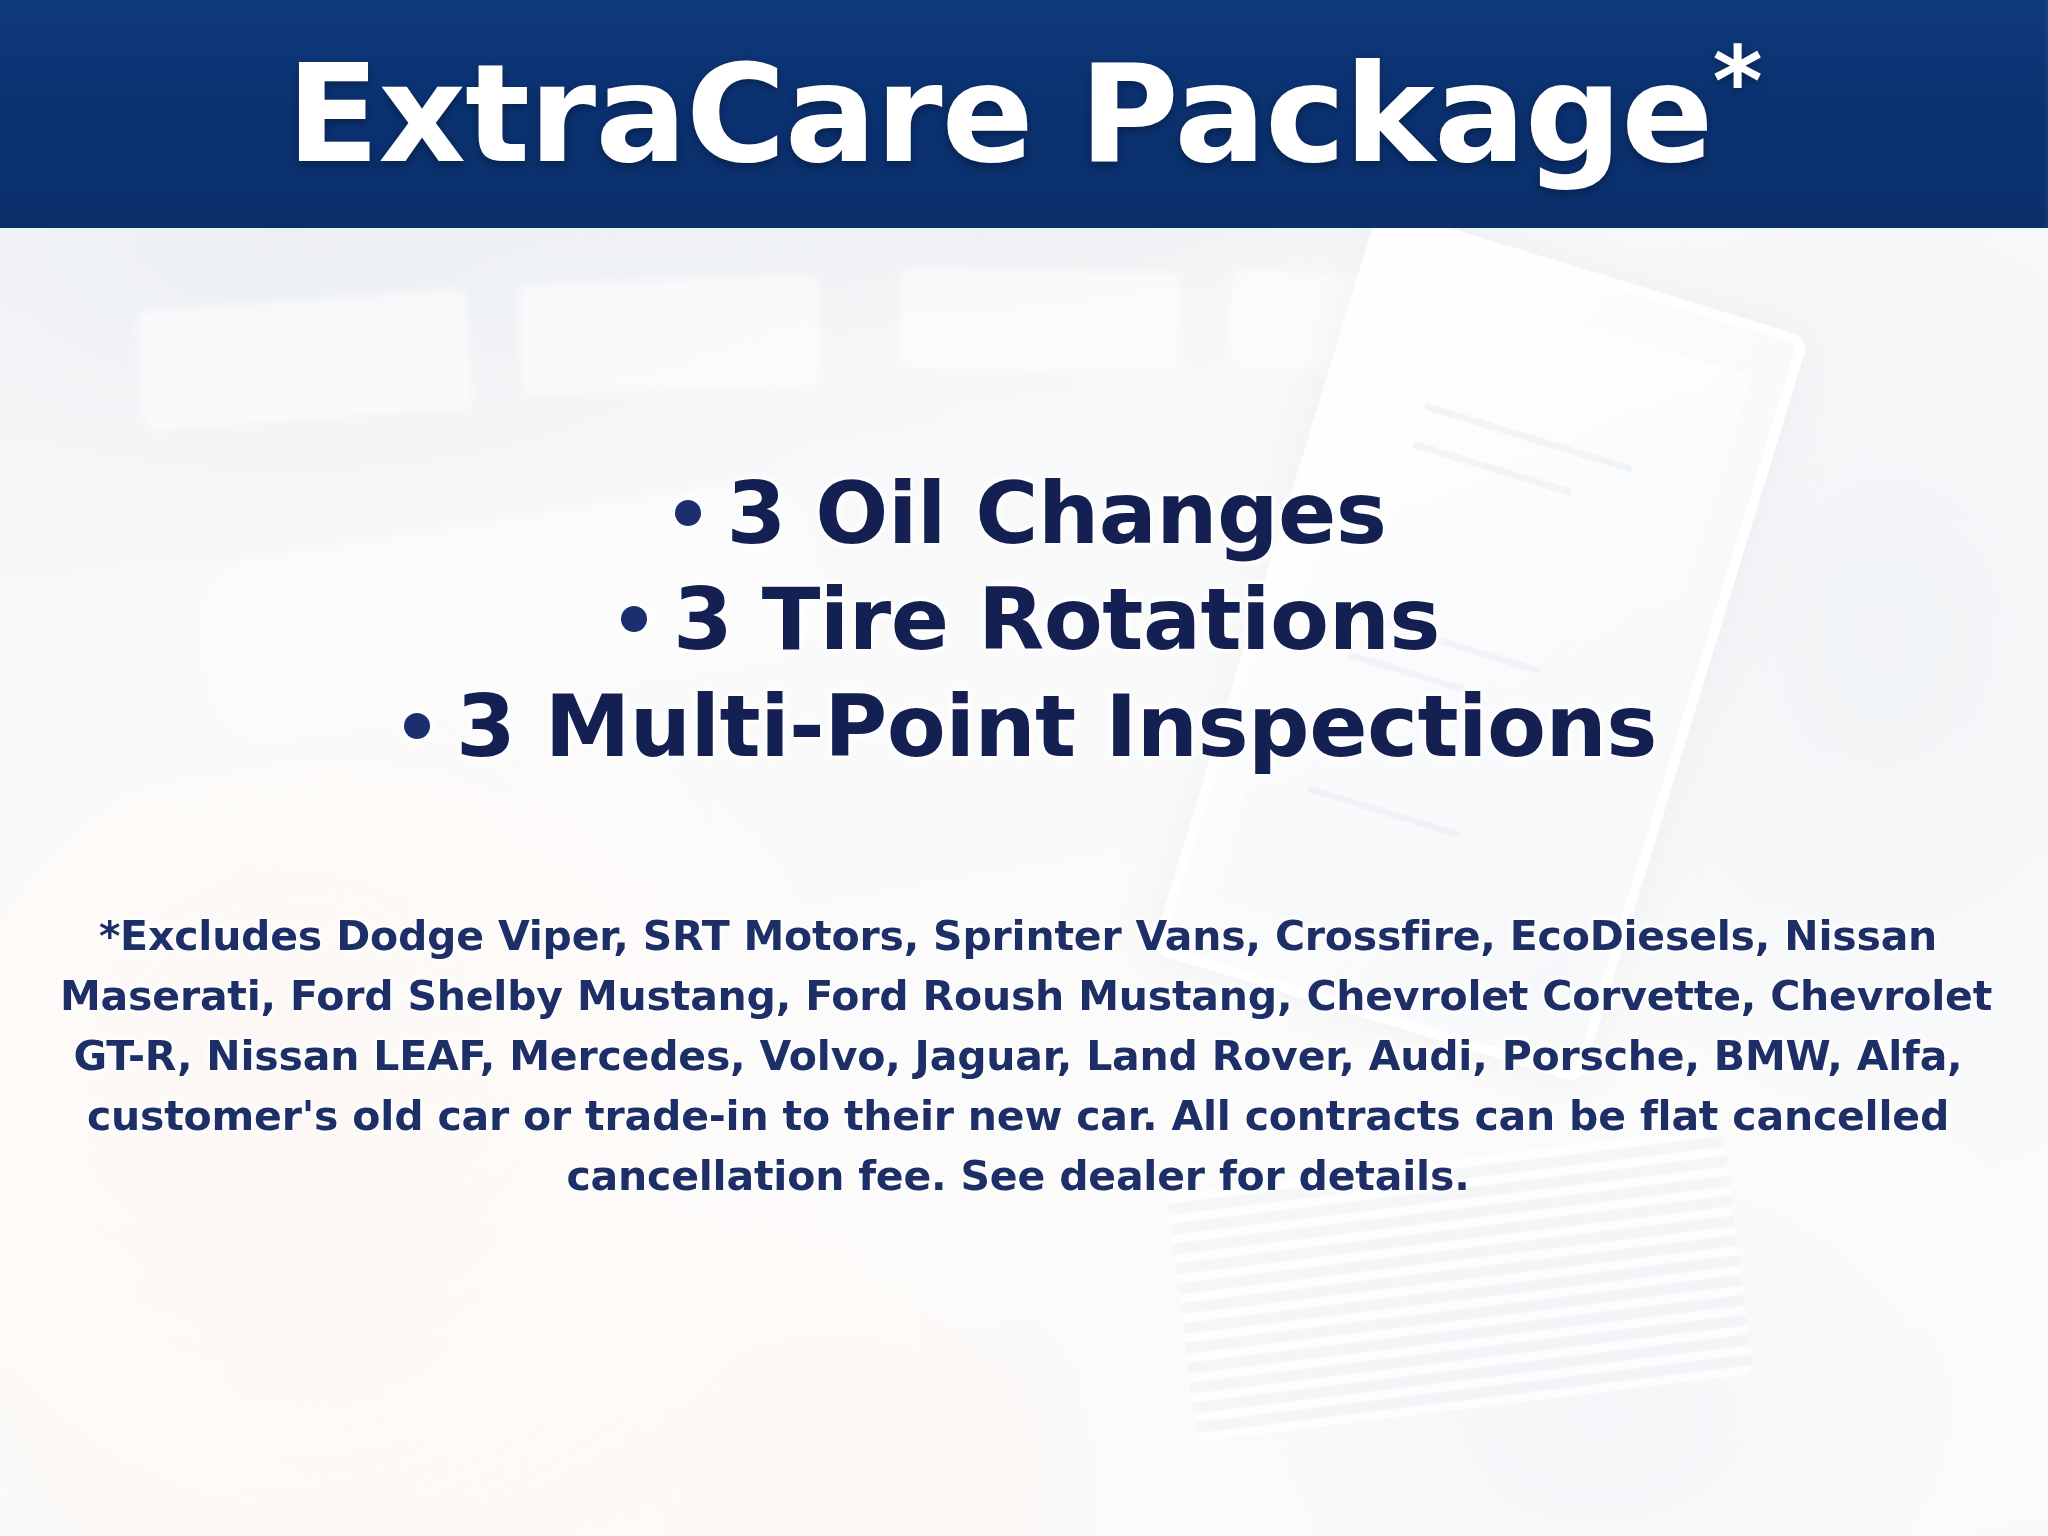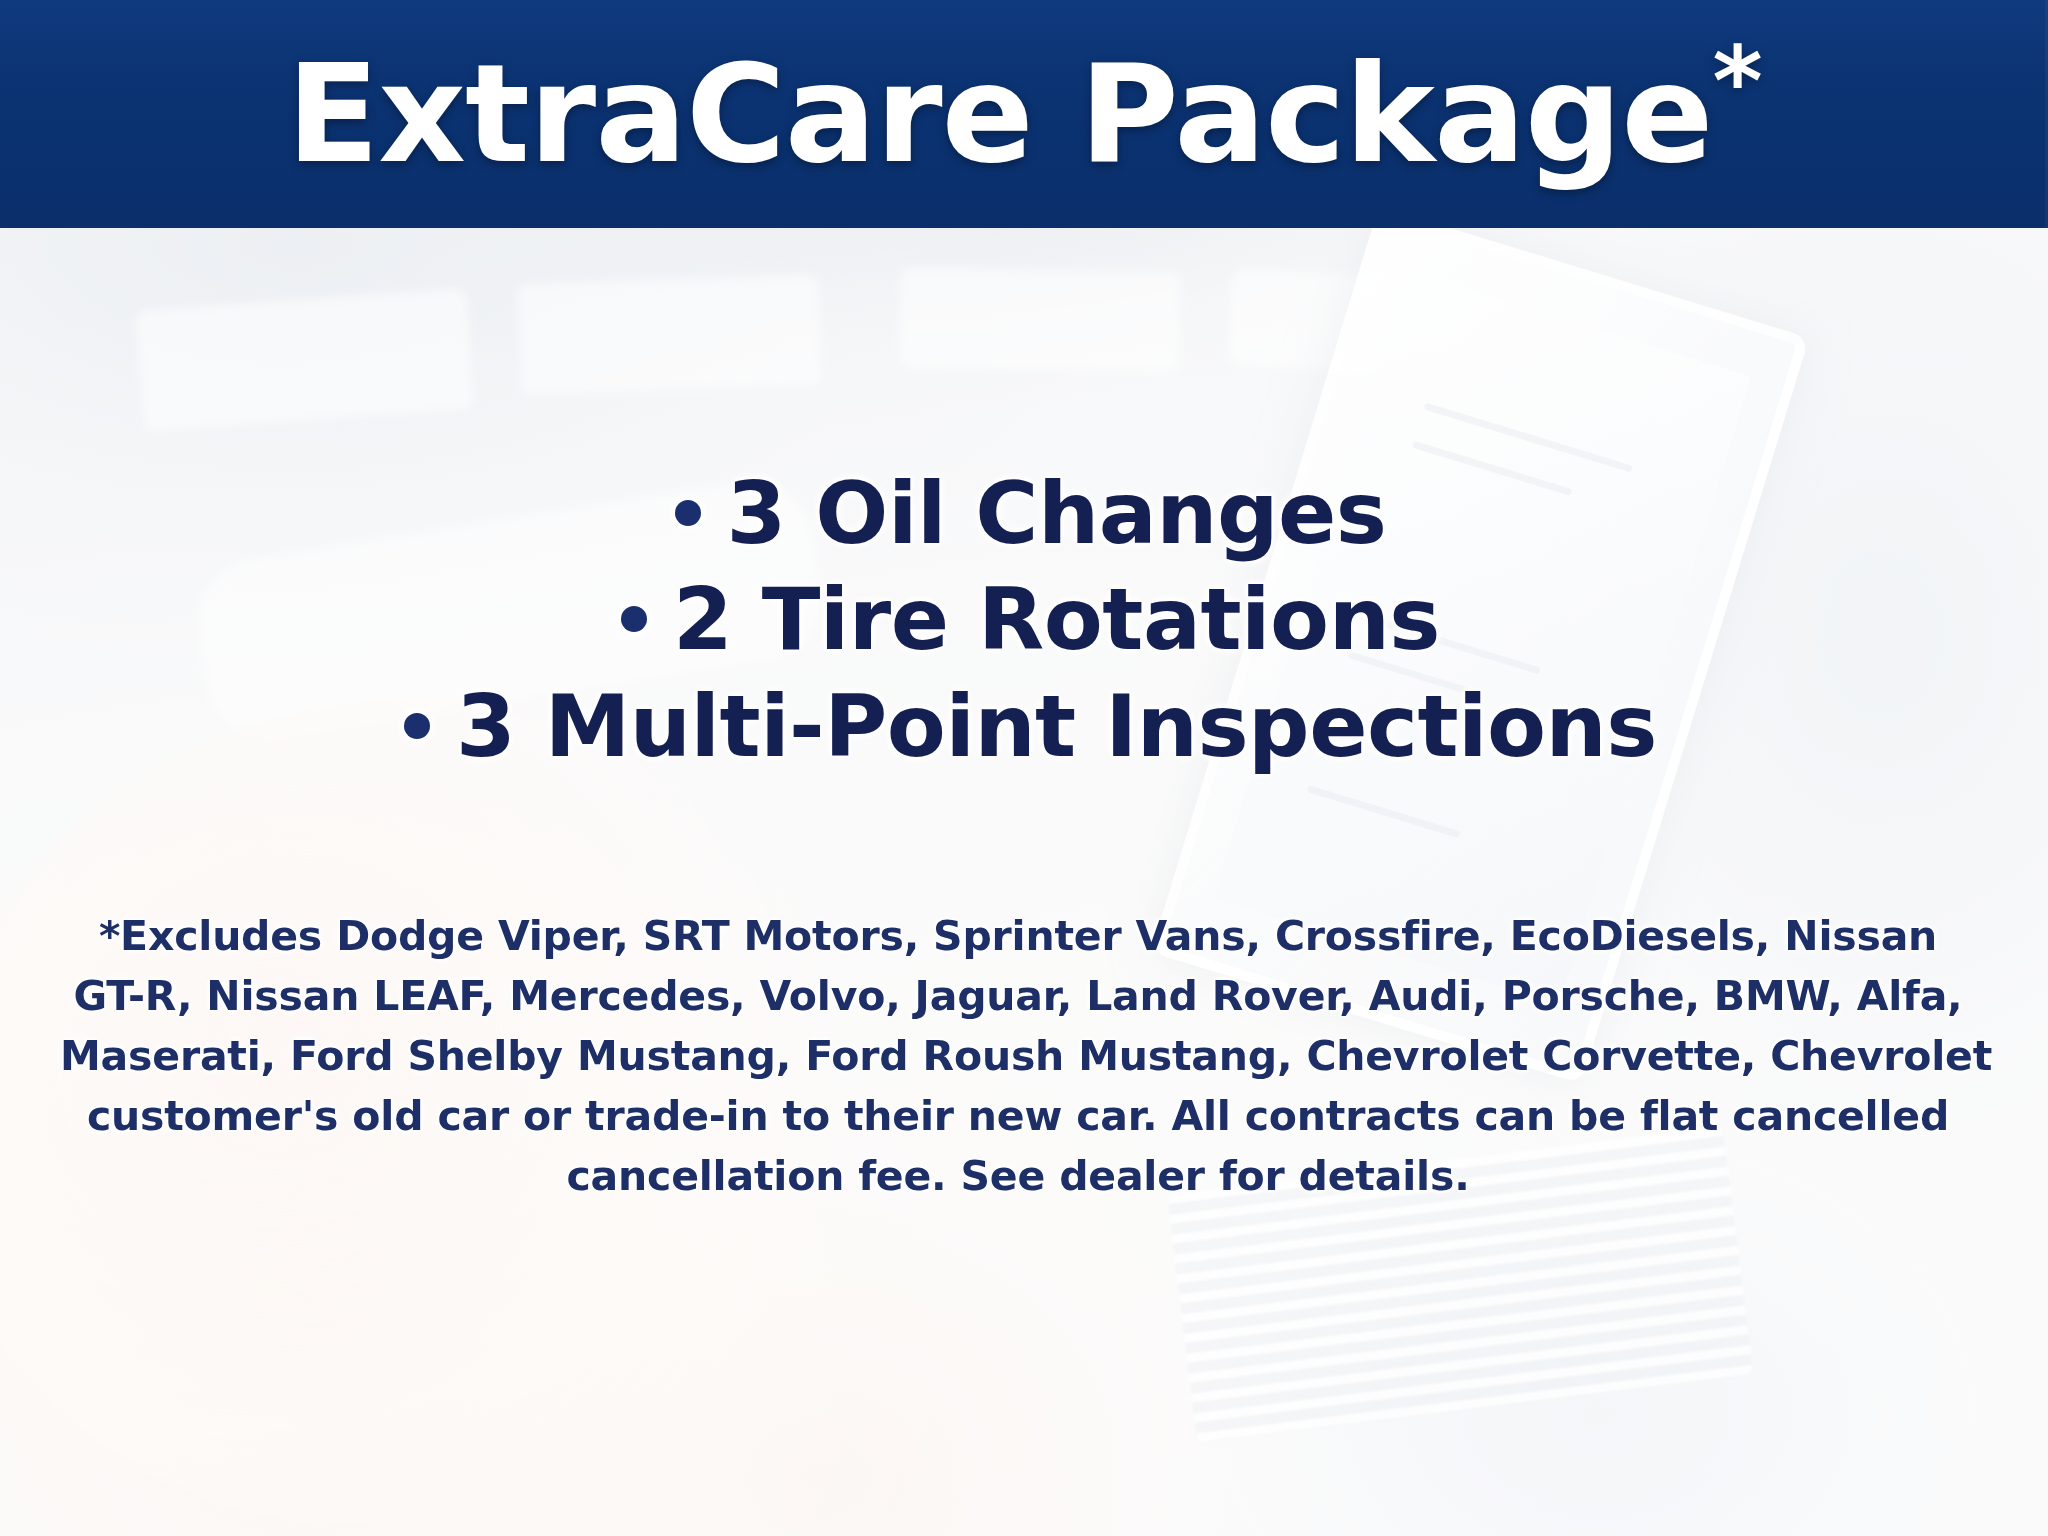--- a/index.html
+++ b/index.html
@@ -253,31 +253,31 @@
 
   <div class="benefits">
 
     <div class="benefit-row">
       <span class="benefit-bullet"></span>
       <span class="benefit-label">3 Oil Changes</span>
     </div>
 
     <div class="benefit-row">
       <span class="benefit-bullet"></span>
-      <span class="benefit-label">2 Tire Rotations</span>
+      <span class="benefit-label">3 Tire Rotations</span>
     </div>
 
     <div class="benefit-row">
       <span class="benefit-bullet"></span>
       <span class="benefit-label">3 Multi-Point Inspections</span>
     </div>
 
   </div>
 
   <div class="disclaimer">
     <div class="disclaimer-line">*Excludes Dodge Viper, SRT Motors, Sprinter Vans, Crossfire, EcoDiesels, Nissan</div>
+    <div class="disclaimer-line">Maserati, Ford Shelby Mustang, Ford Roush Mustang, Chevrolet Corvette, Chevrolet</div>
     <div class="disclaimer-line">GT-R, Nissan LEAF, Mercedes, Volvo, Jaguar, Land Rover, Audi, Porsche, BMW, Alfa,</div>
-    <div class="disclaimer-line">Maserati, Ford Shelby Mustang, Ford Roush Mustang, Chevrolet Corvette, Chevrolet</div>
     <div class="disclaimer-line">customer's old car or trade-in to their new car. All contracts can be flat cancelled</div>
     <div class="disclaimer-line">cancellation fee. See dealer for details.</div>
   </div>
 
 </div>
 
 </body></html>

